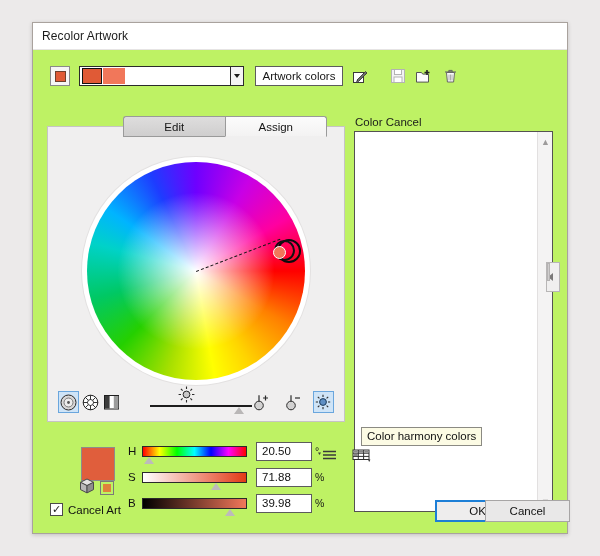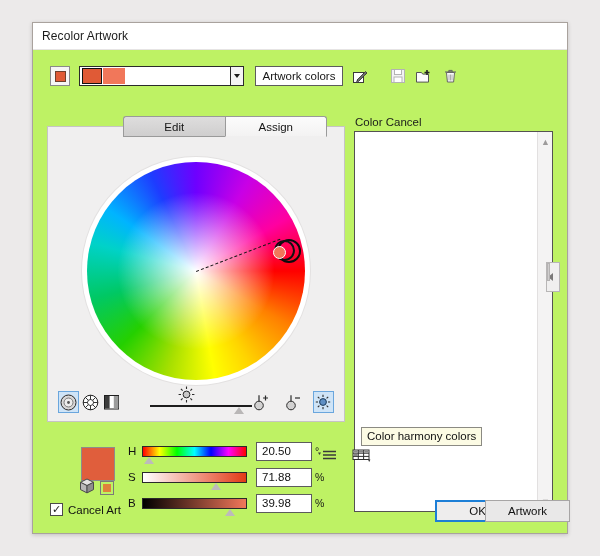--- a/index.html
+++ b/index.html
@@ -614,21 +614,21 @@
 
     <div class="footer">
       <div class="recolor-check">
         <span class="cbox">✓</span>
         <span>Cancel Art</span>
       </div>
       <div class="btn ok">
         <span>OK</span>
       </div>
       <div class="btn cancel">
-        <span>Artwork</span>
+        <span>Cancel</span>
       </div>
     </div>
   </div>
 
   <div class="side-handle">
     <span class="bar"></span>
   </div>
 
 </div>
 

